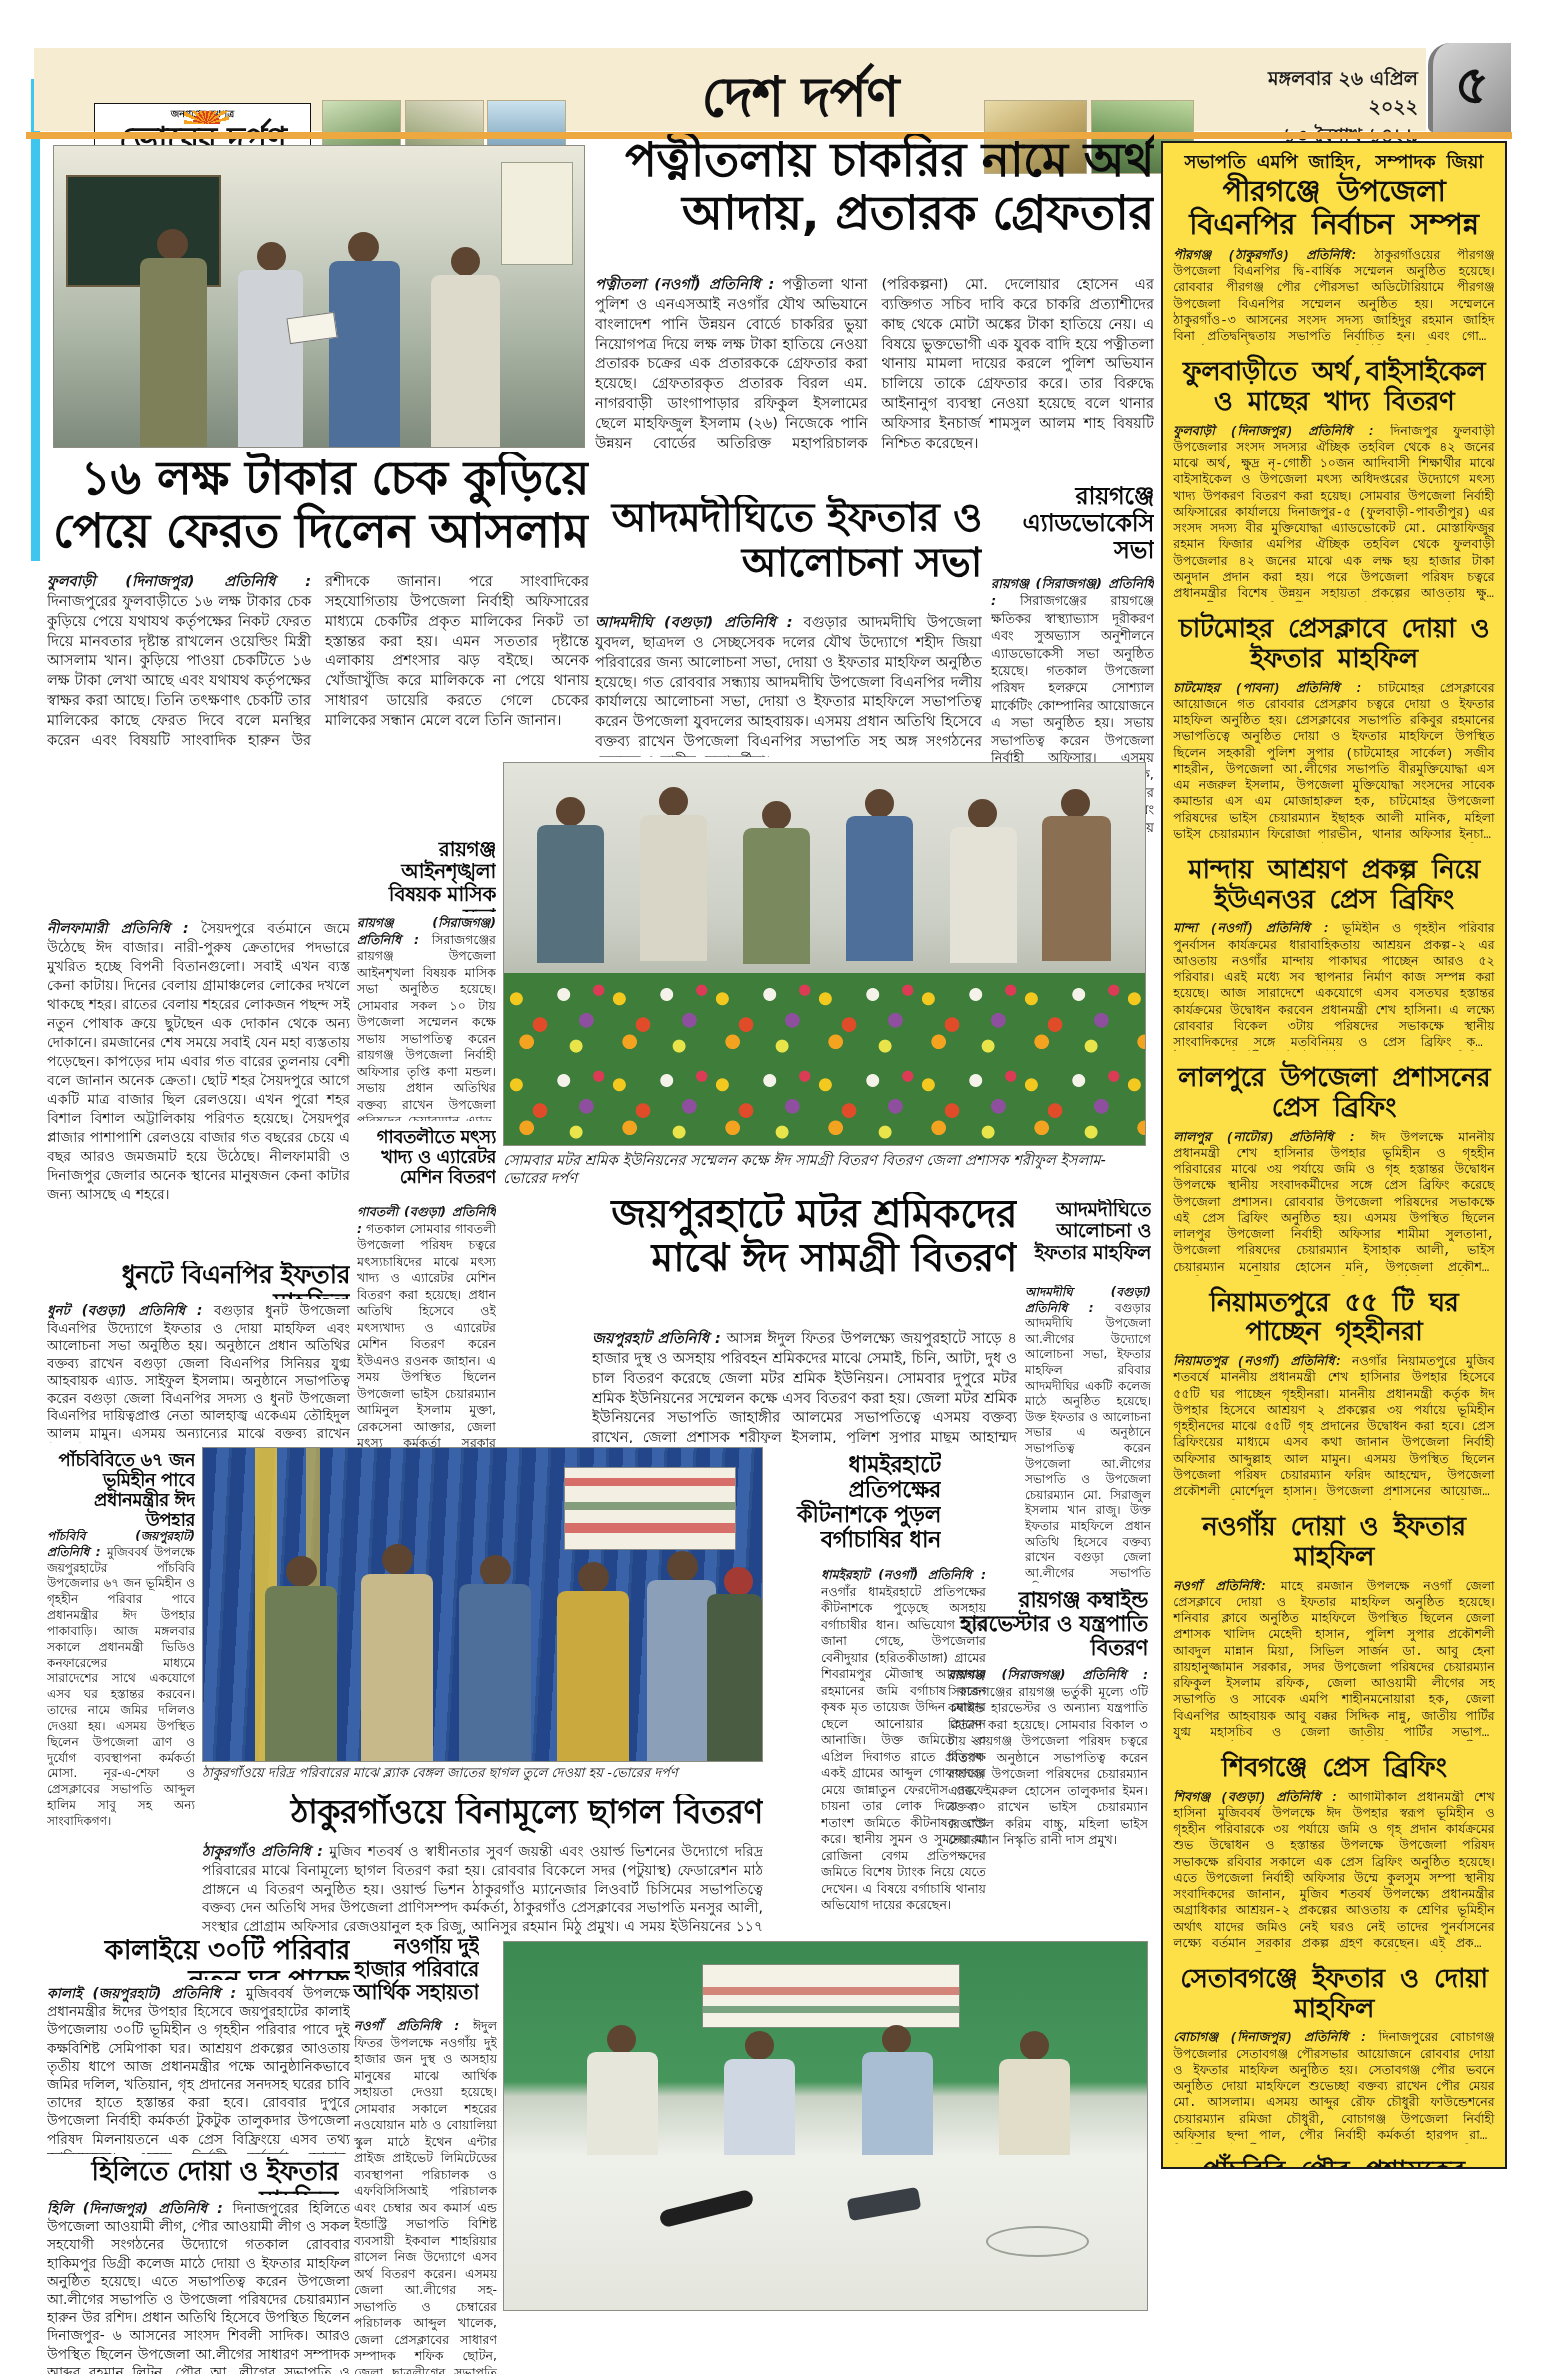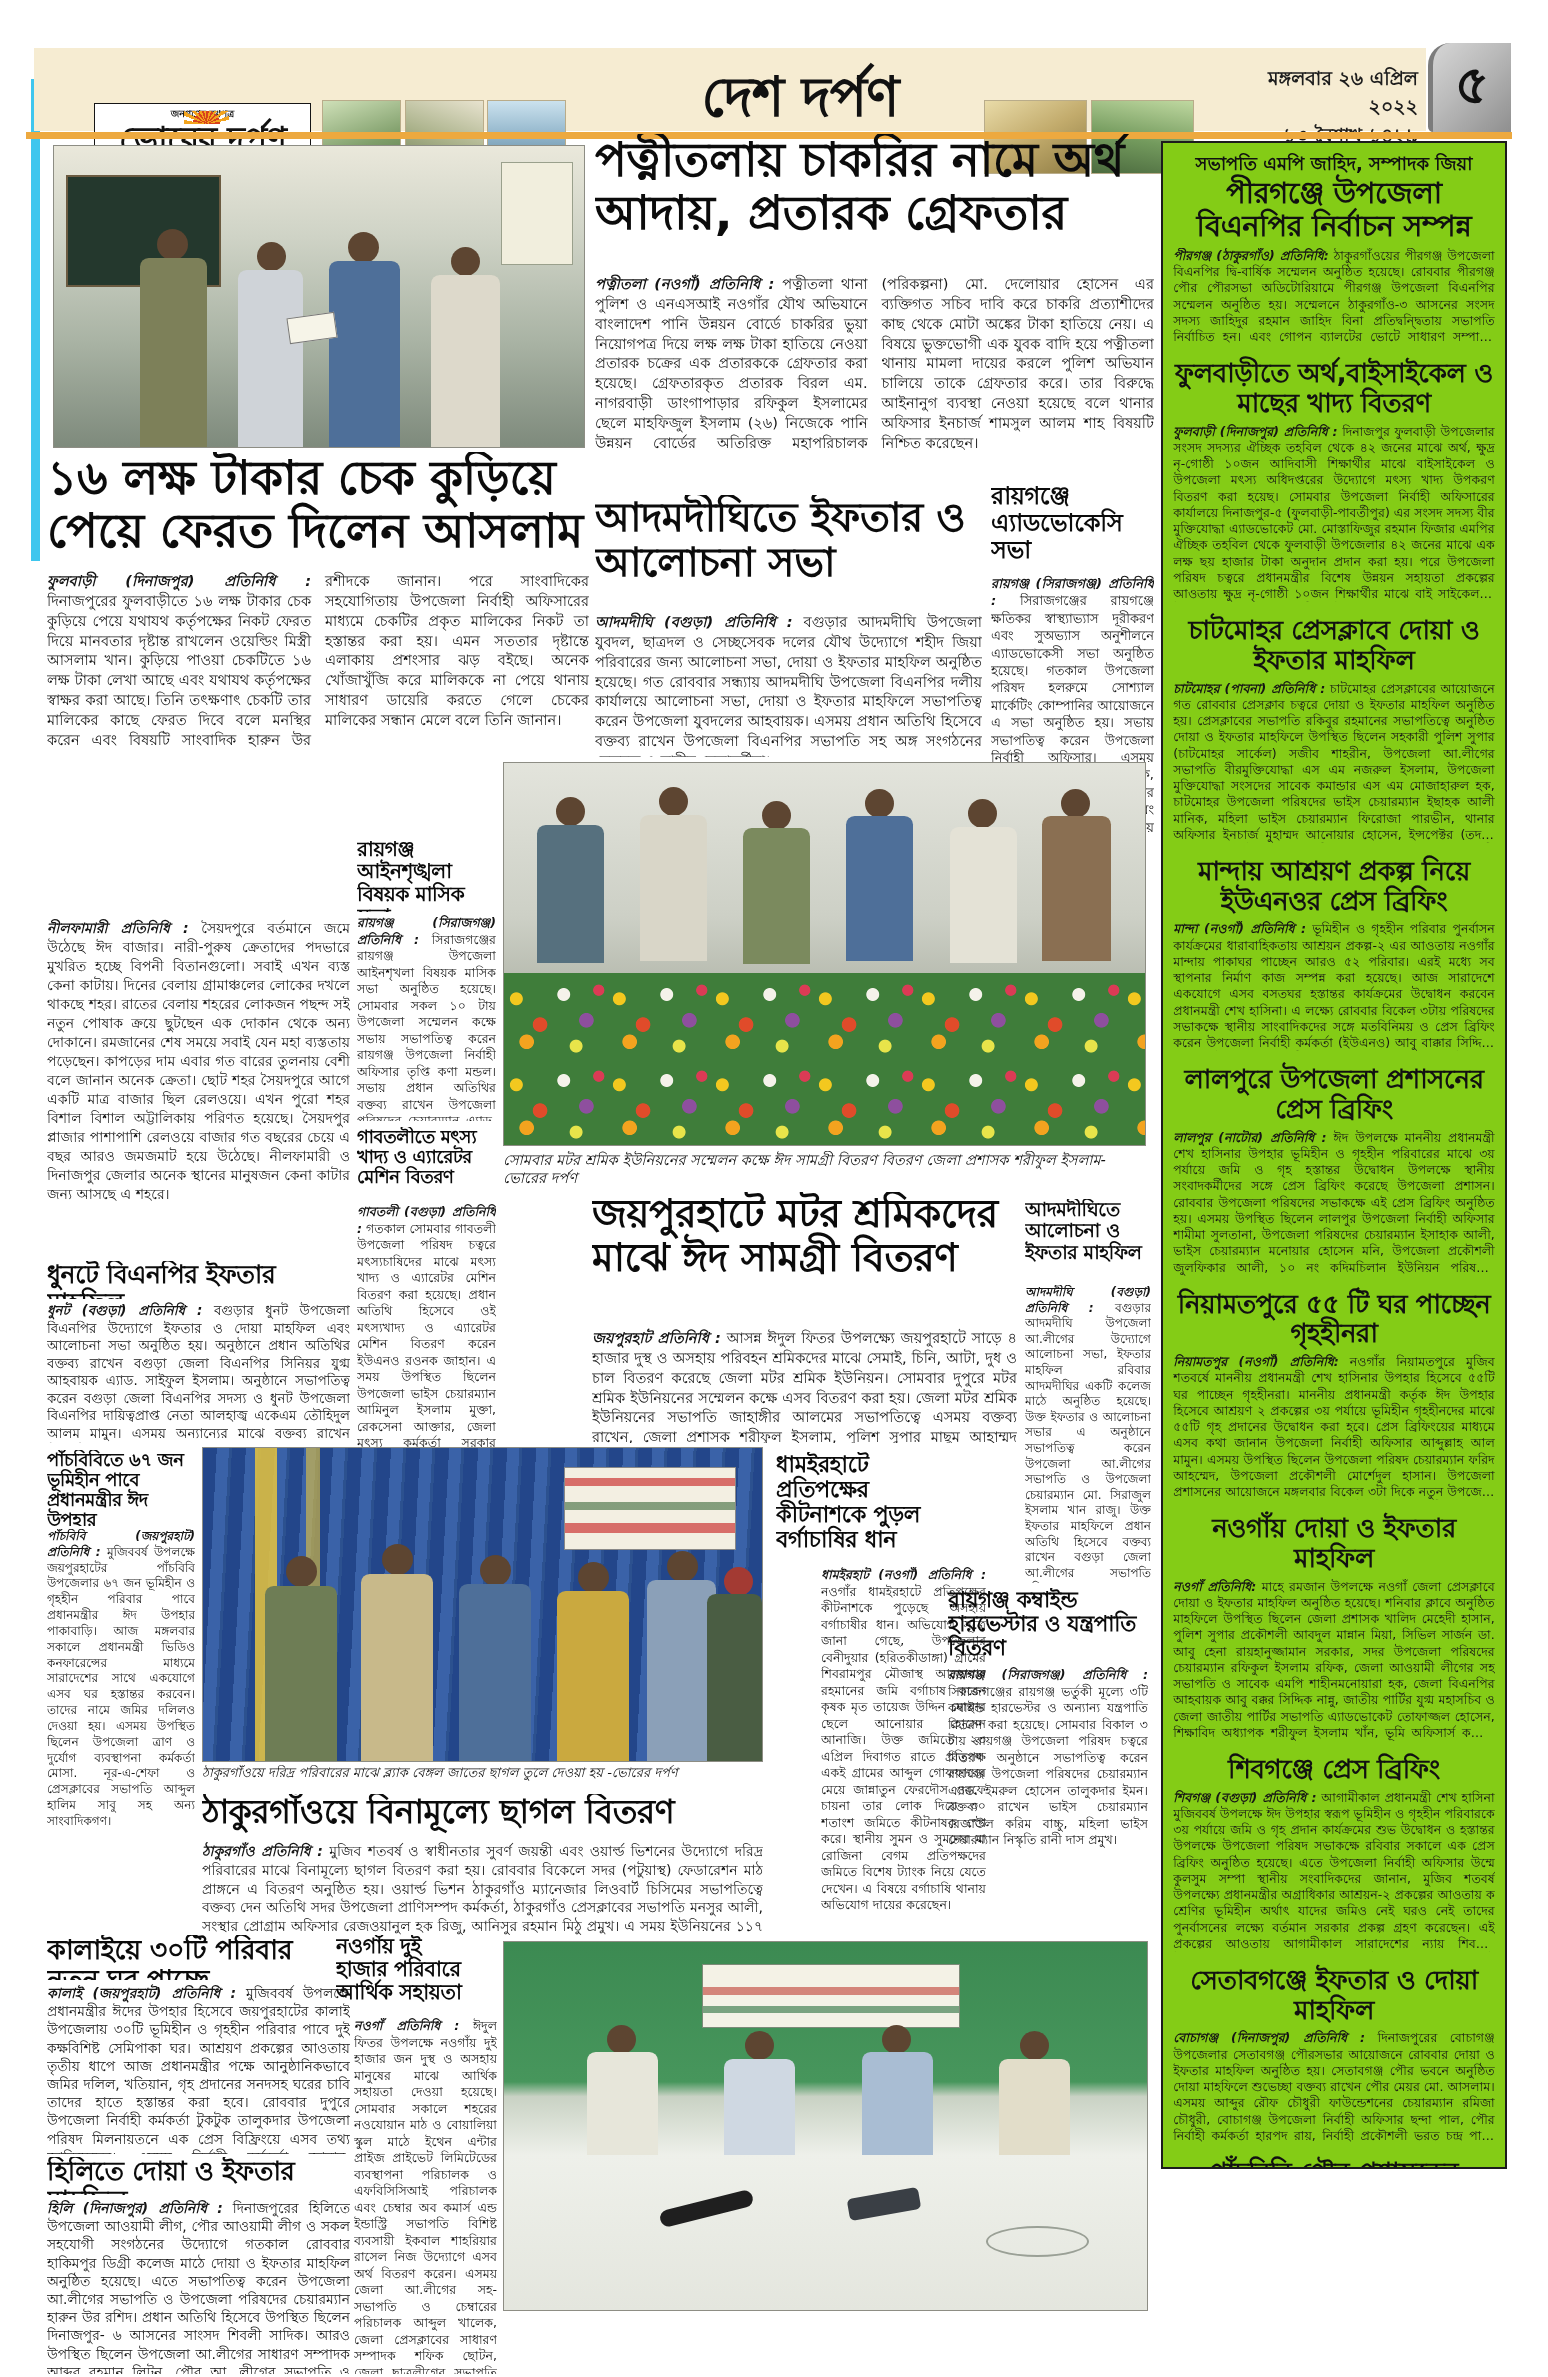--- a/index.html
+++ b/index.html
@@ -24,30 +24,30 @@
   .thumb { position:absolute; top:52px; height:74px; border:0.9px solid #b9ac8a; }
   .section-title { font-size:55px; font-weight:800; text-align:center; letter-spacing:-0.9px; }
   .dates { text-align:right; font-size:19px; font-weight:700; color:#1d1d1d; line-height:1.5; }
   .curl { background:linear-gradient(135deg,#d6d6d6 0%,#b9b9b9 45%,#8f8f8f 100%);
     border-radius:22.4px 0 0 5.2px; border-left:5.2px solid #7c7c7c;
     display:flex; align-items:center; justify-content:center;
     font-size:53px; font-weight:800; color:#111; }
   .orange-rule { background:#eda93f; }
   .cyanbar { background:#3fc6ee; }
   
-  .hl { font-weight:800; text-align:left; color:#0b0b0b; line-height:1.12; letter-spacing:-0.4px; overflow:hidden; }
+  .hl { font-weight:800; text-align:right; color:#0b0b0b; line-height:1.12; letter-spacing:-0.4px; overflow:hidden; }
   .body-txt { text-align:justify; overflow:hidden; color:#151515; }
   .dl { font-weight:700; font-style:italic; }
   .cols2 { column-count:2; column-gap:13.8px; }
   .cap { font-size:14.6px; line-height:1.25; color:#111; overflow:hidden; }
   .photo { border:0.9px solid #8d8d84; overflow:hidden; position:absolute; }
   .fig { position:absolute; border-radius:8.6px 8.6px 0 0; }
   .fh { position:absolute; border-radius:50%; background:#5d4531; }
   
-  .rail { background:#84cc16; border:2.6px solid #1c1c1c; padding:10.3px 10.3px; overflow:hidden; }
+  .rail { background:#fde047; border:2.6px solid #1c1c1c; padding:10.3px 10.3px; overflow:hidden;font-family:Liberation Mono, monospace; }
   .rail-art { margin-bottom:13.8px; }
   .rail-kicker { font-weight:700; text-align:center; font-size:18px; line-height:1.2; }
   .rail-hl { font-weight:800; text-align:center; font-size:26px; line-height:1.14; letter-spacing:-0.4px; margin:1.7px 0 5.2px 0; }
   .rail-body { font-size:12.5px; line-height:1.3; text-align:justify;
     display:-webkit-box; -webkit-box-orient:vertical; overflow:hidden; color:#151515; }
   .flowers { position:absolute; left:0; bottom:0; width:100%;
     background:
       radial-gradient(circle at 12% 30%, #f3c81f 0 6px, rgba(0,0,0,0) 6.9px),
       radial-gradient(circle at 35% 60%, #e04b2a 0 6.9px, rgba(0,0,0,0) 7.7px),
       radial-gradient(circle at 58% 25%, #f5f2ea 0 6px, rgba(0,0,0,0) 6.9px),

